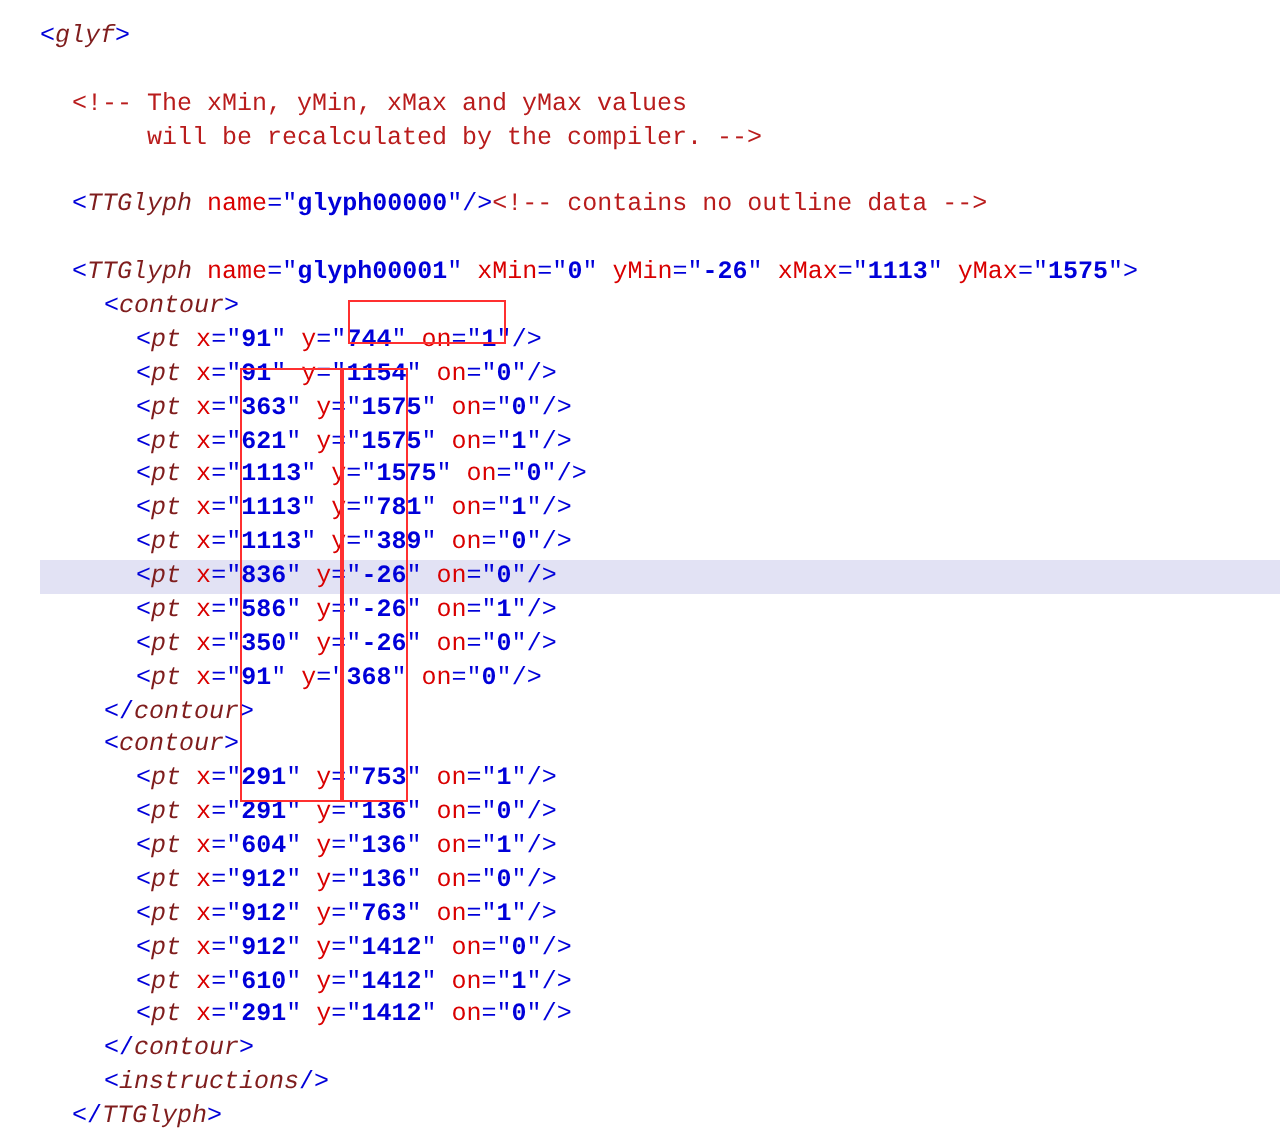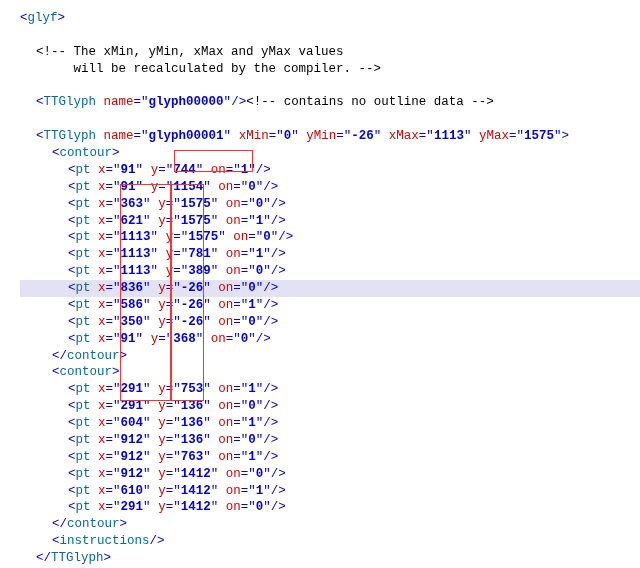--- a/index.html
+++ b/index.html
@@ -7,24 +7,24 @@
     padding: 10px 0 0 20px;
     font-family: Consolas, "Courier New", monospace;
     font-size: 12.5px;
     line-height: 1.35;
     background: #fff;
     color: #000;
     width: 640px;
     box-sizing: border-box;
   }
   .code-area { white-space: pre; position: relative; }
-  .c-tag { color: #0369a1; }
+  .c-tag { color: #7f1d1d; font-style: italic; }
   .c-attr { color: #d90000; }
   .c-val { color: #0000d9; font-weight: bold; }
-  .c-comment { color: #000000; }
+  .c-comment { color: #b91c1c; }
   .c-punc { color: #0000d9; }
   .u-name { }
   .in1 { padding-left: 16px; display: block; }
   .in2 { padding-left: 32px; display: block; }
   .in3 { padding-left: 48px; display: block; }
   .hl { background: #e2e2f4; position: relative; }
   .annot-box {
     position: absolute;
     border: 1px solid #ff3030;
     pointer-events: none;

